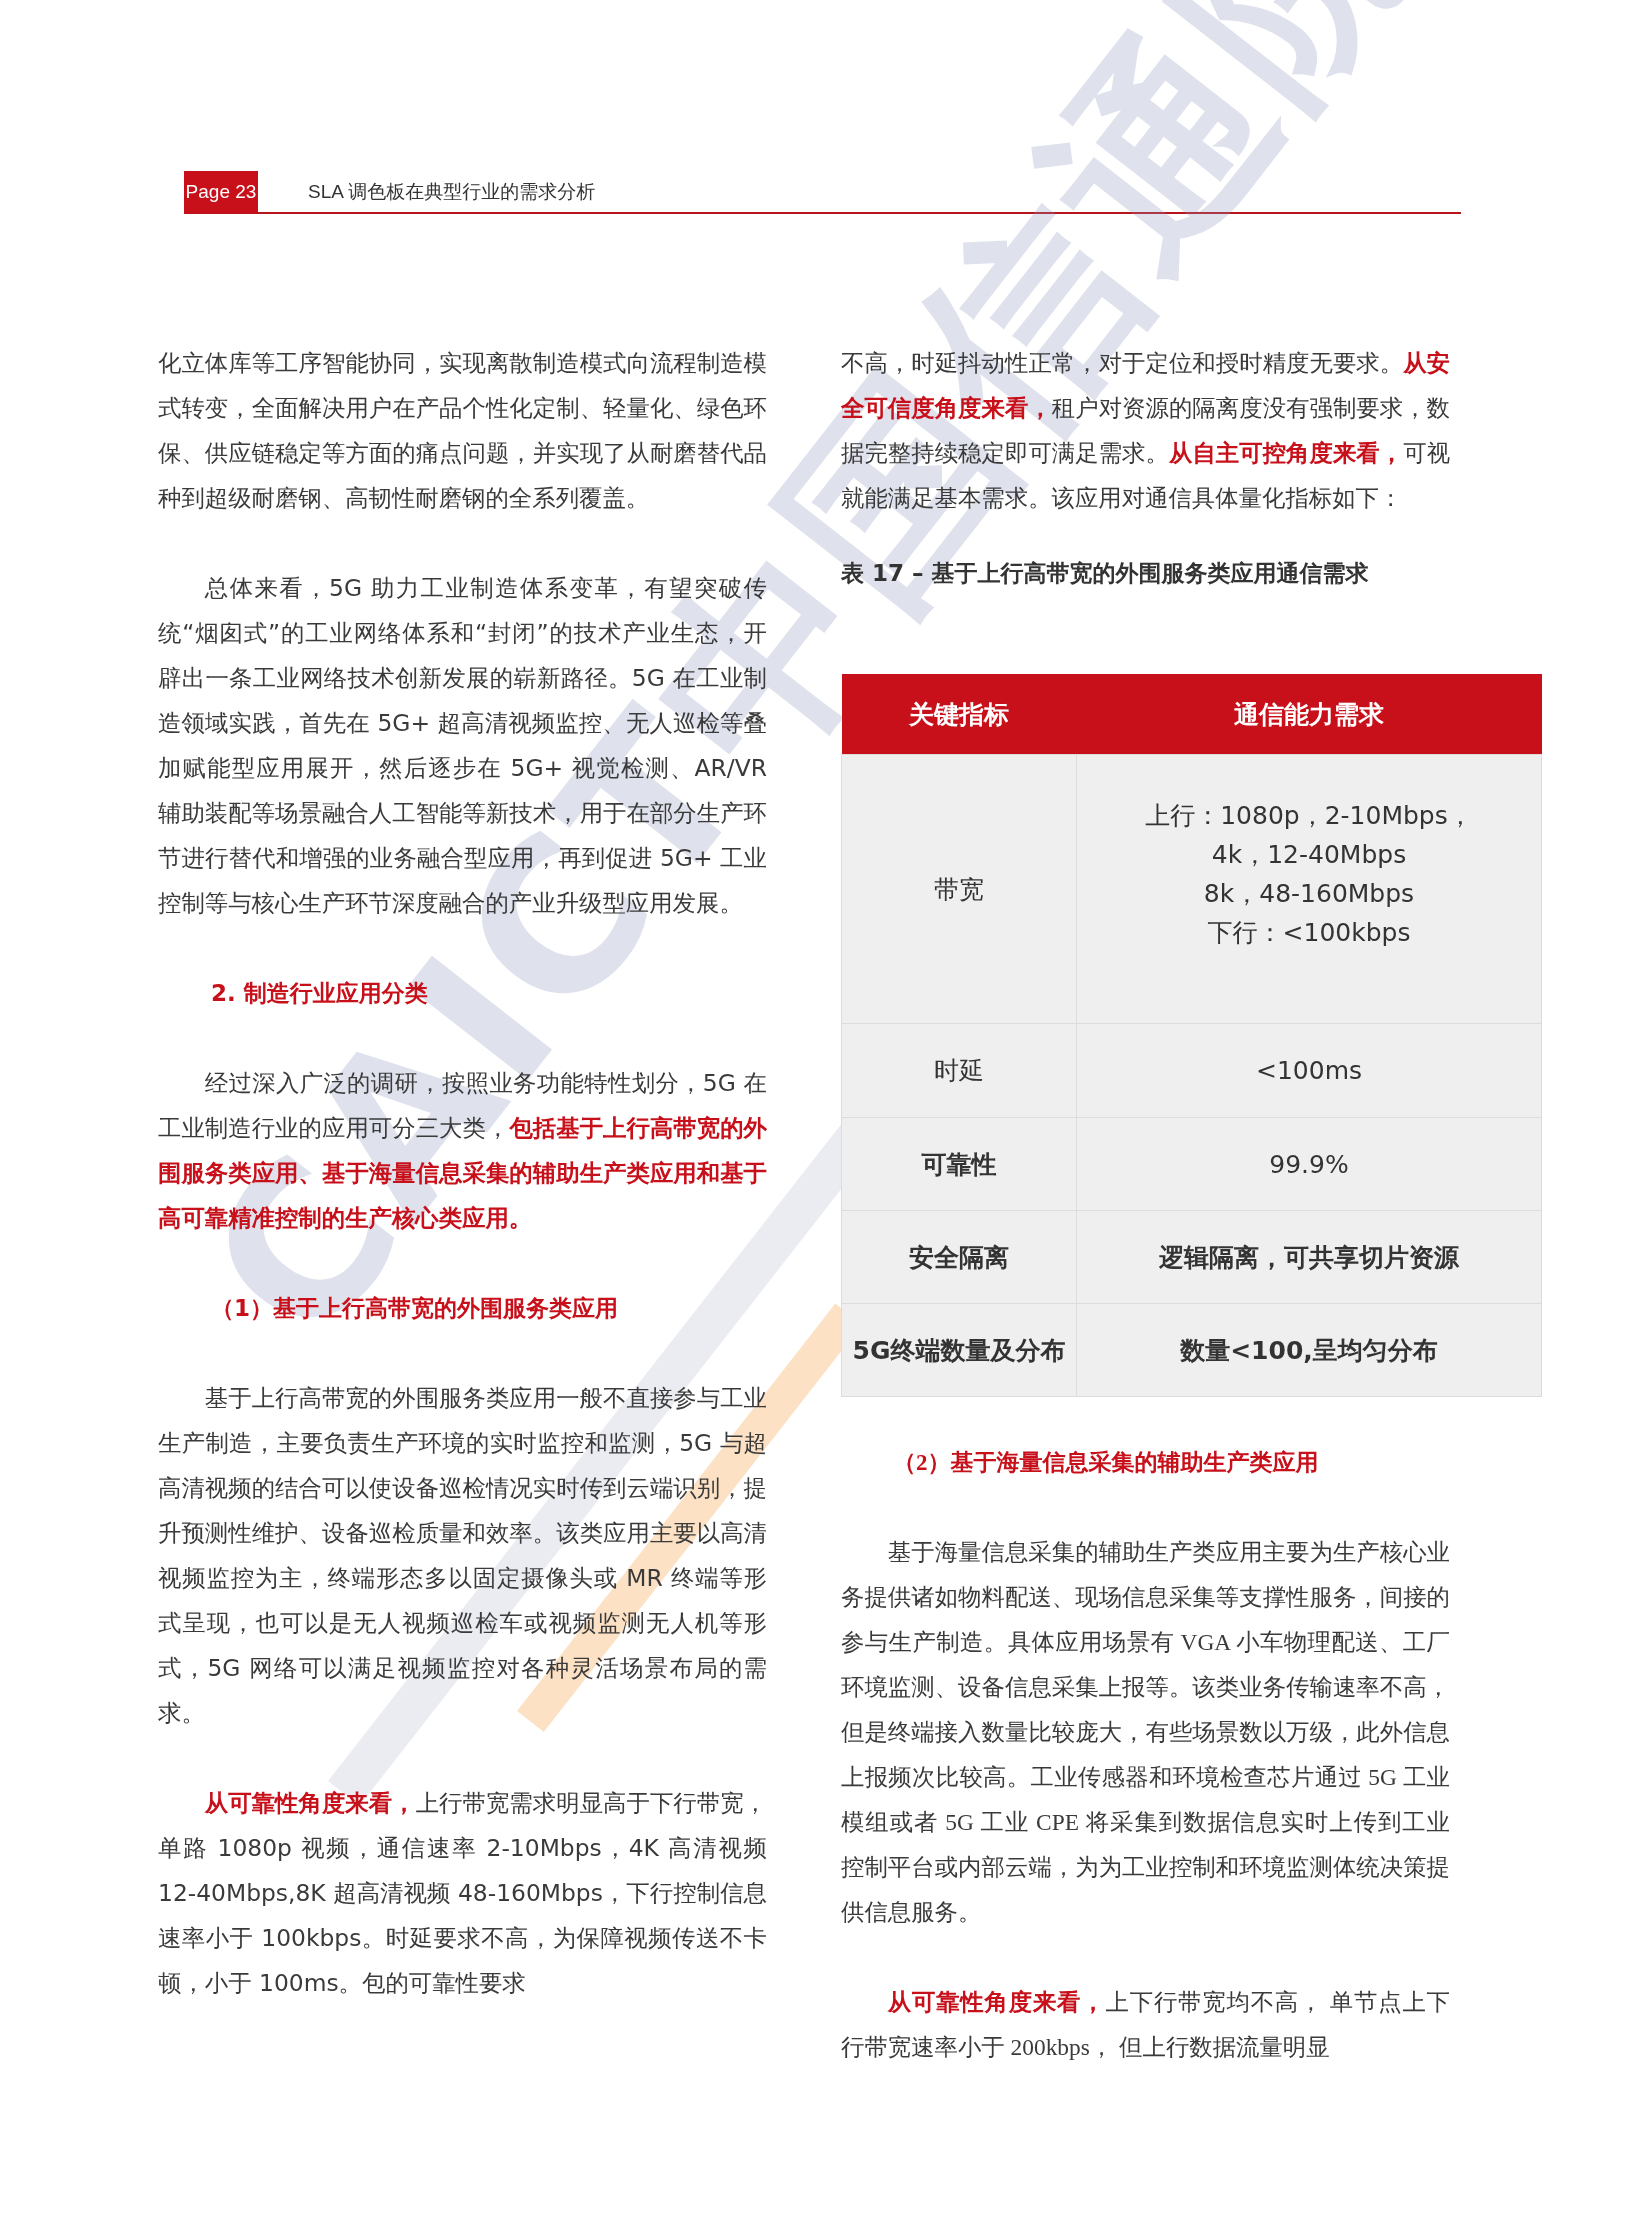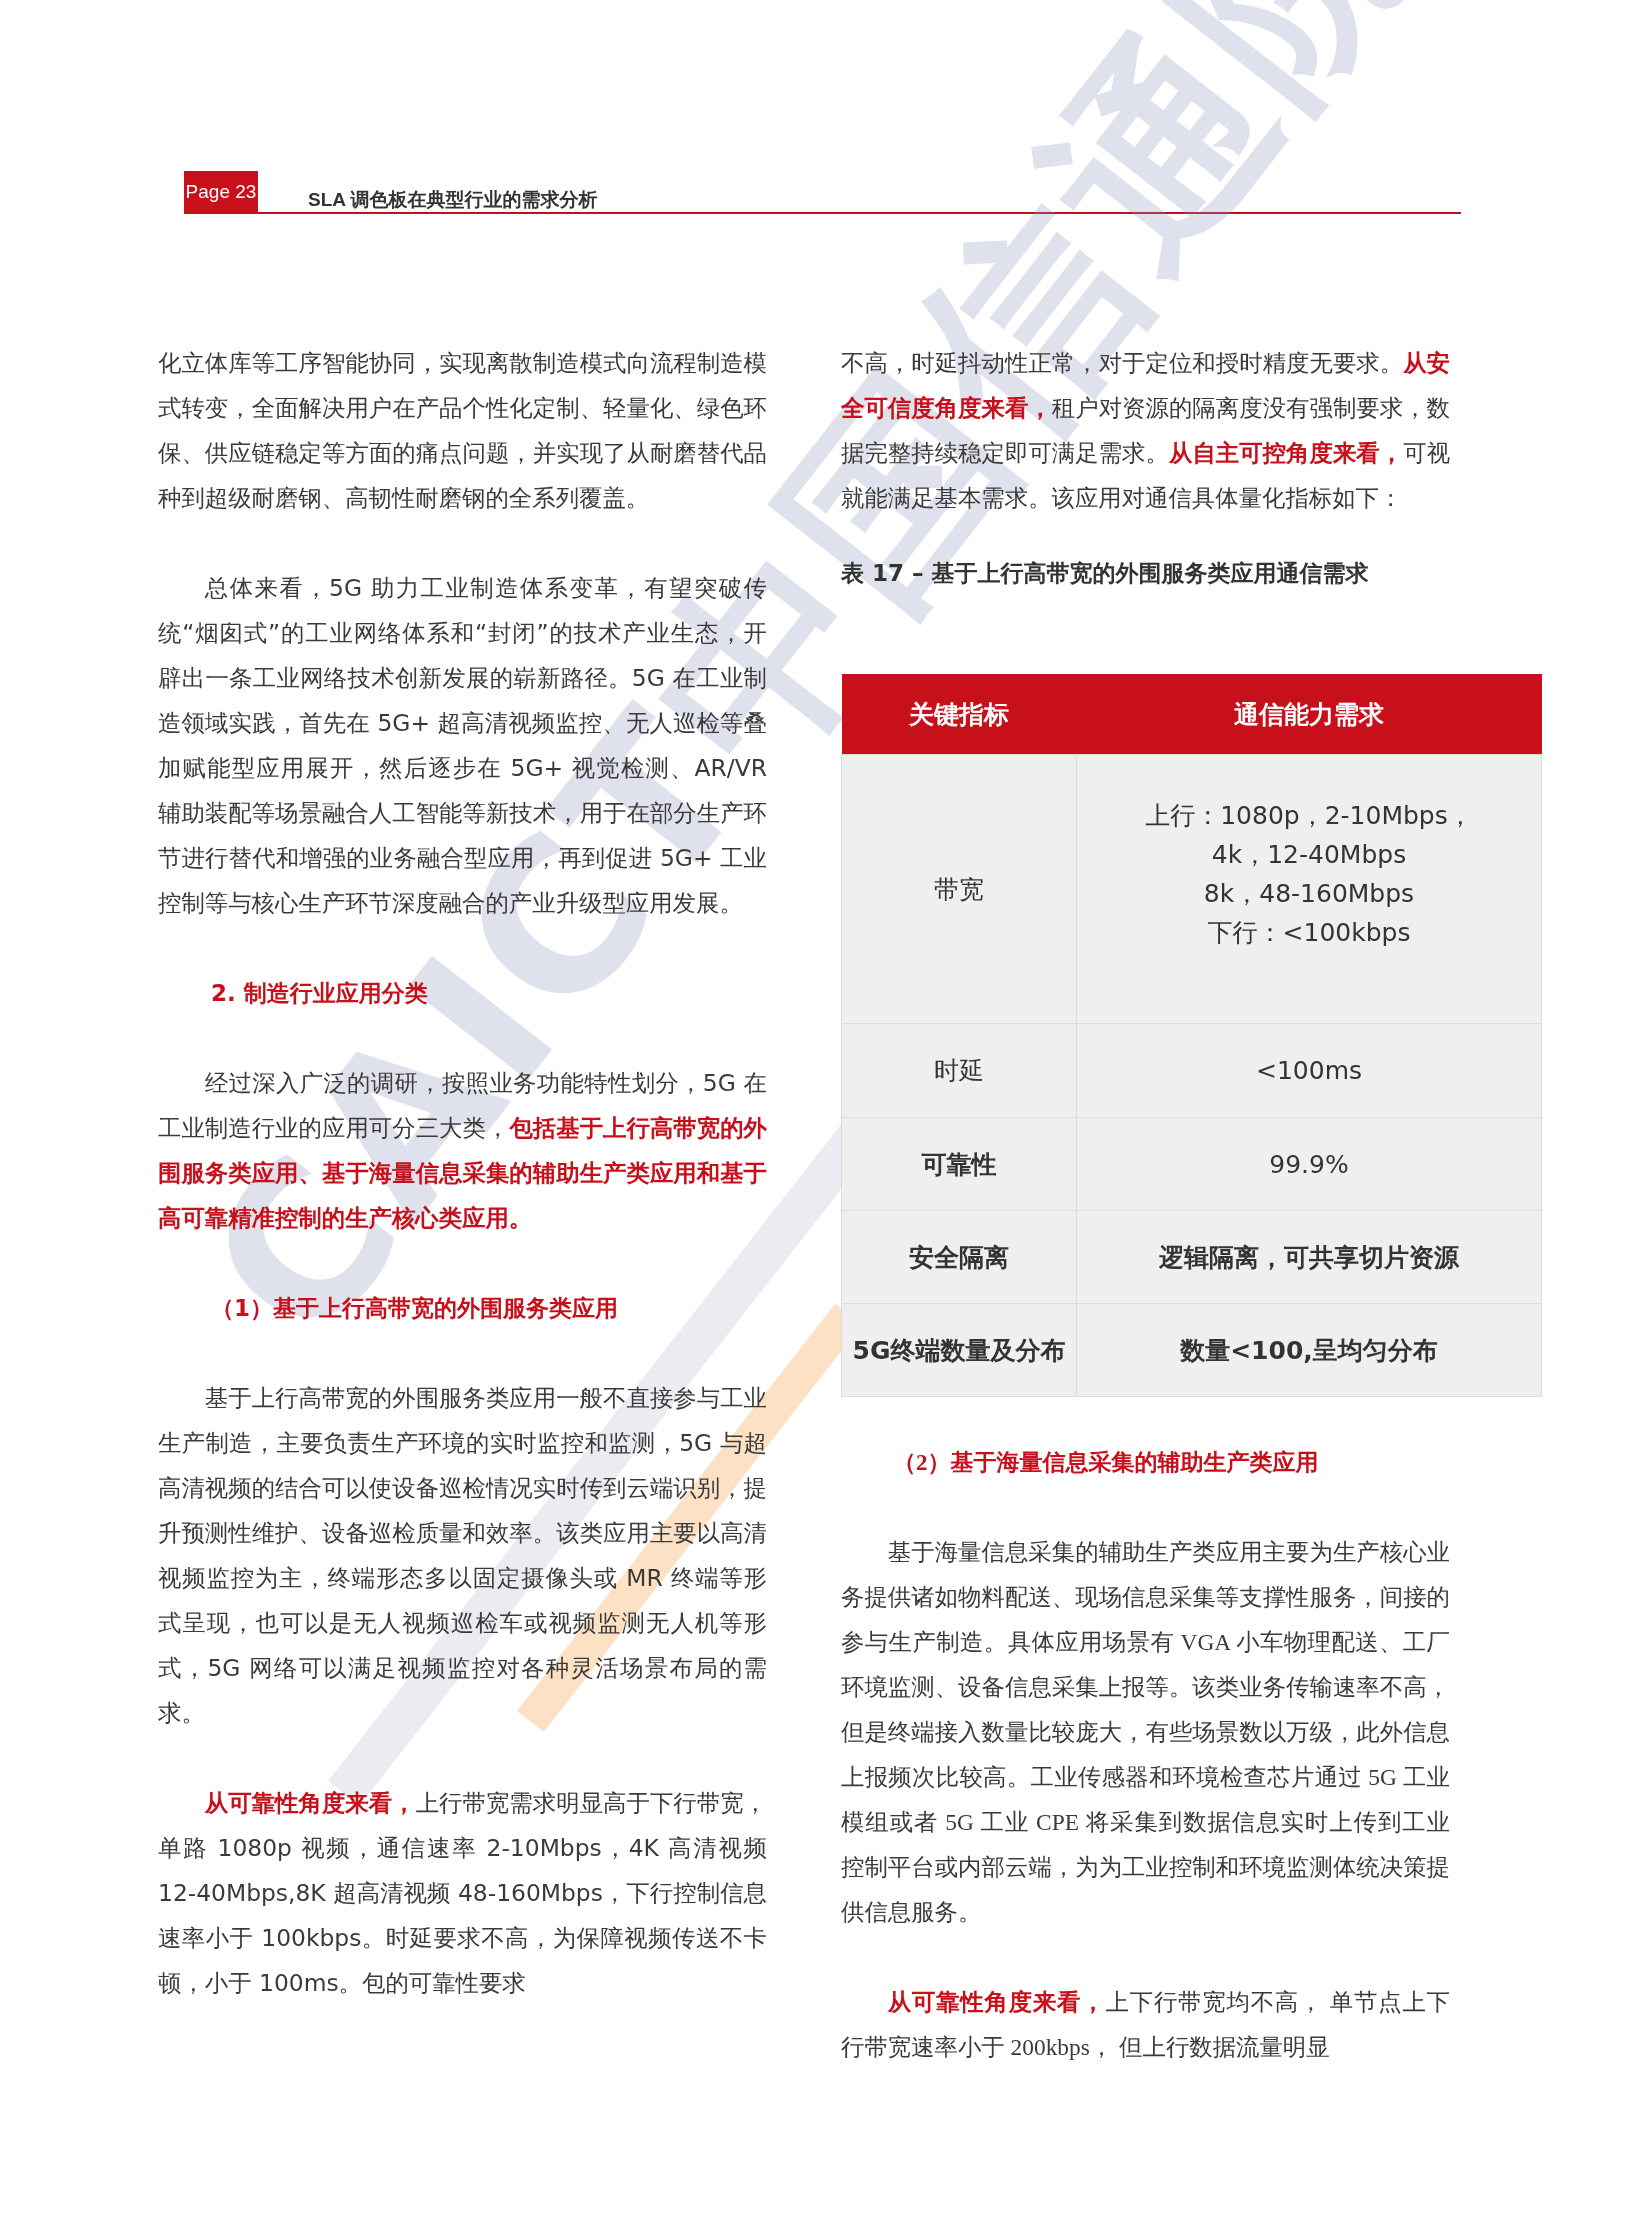--- a/index.html
+++ b/index.html
@@ -6,22 +6,22 @@
   body {
     width: 1646px; height: 2234px; position: relative; overflow: hidden;
     background: #ffffff;
     font-family: "DejaVu Sans", "Liberation Sans", sans-serif;
     color: #3a3a3a;
   }
   
   .hdr { position: absolute; left: 171px; top: 171px; width: 1277px; height: 41px; border-bottom: 2px solid #b8141c; margin-left: 13px; }
   .hdr-page { position: absolute; left: 0; top: 0; width: 74px; height: 42px; background: #c8101b; color: #fff;
     font-family: "Liberation Sans", sans-serif; font-size: 19px; line-height: 42px; text-align: center; }
-  .hdr-title { position: absolute; left: 124px; top: 8px; height: 41px; line-height: 41px;
-    font-family: "Liberation Sans", sans-serif; font-size: 19px; color: #333; font-weight: bold; }
+  .hdr-title { position: absolute; left: 124px; top: 0; height: 41px; line-height: 41px;
+    font-family: "Liberation Sans", sans-serif; font-size: 19px; color: #333; }
 
   
   .wm { position: absolute; pointer-events: none; z-index: 0; }
   .wm-text { position: absolute; left: 149px; top: 1224px; transform: rotate(-52deg); transform-origin: left top;
     font-family: "DejaVu Sans", sans-serif; font-weight: bold; font-size: 209px; color: rgba(140,150,185,0.28);
     letter-spacing: 6px; white-space: nowrap; }
   .wm-bar { position: absolute; background: rgba(150,160,190,0.20); transform: rotate(-52deg); transform-origin: left top; }
   .wm-orange { position: absolute; background: rgba(246,170,90,0.35); transform: rotate(-52deg); transform-origin: left top; }
 
   

